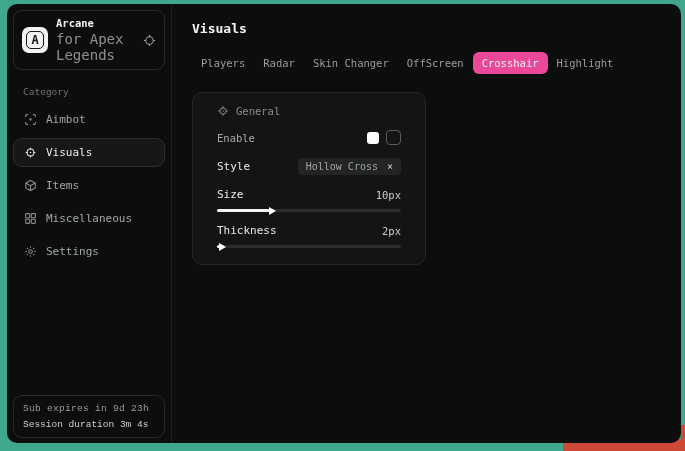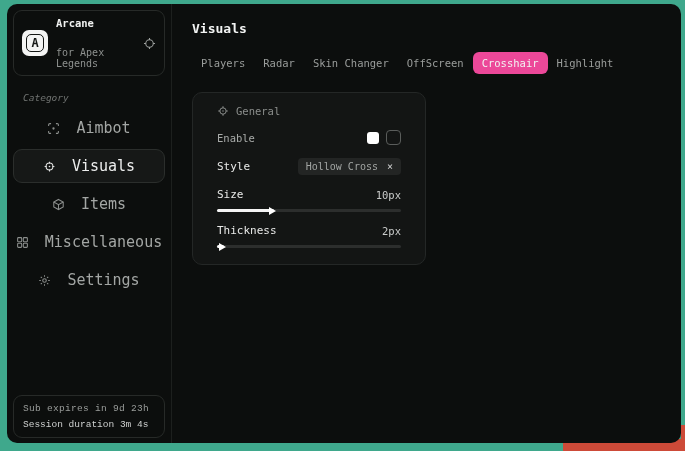--- a/index.html
+++ b/index.html
@@ -18,29 +18,29 @@
              display:flex; flex-direction:column; padding:6px 6px 5px 6px; }
 
   .brand { display:flex; align-items:center; gap:8px; border:1px solid #272a28;
            border-radius:9px; padding:6px 8px; margin-bottom:10px; }
   .logo { width:26px; height:26px; background:#f4f4f3; border-radius:7px;
           display:grid; place-items:center; flex:0 0 26px; }
   .logo span { border:1.5px solid #141614; border-radius:5px; padding:0 4px;
                font-size:12px; font-weight:bold; color:#141614; line-height:16px; }
   .brand-text { flex:1; min-width:0; }
   .app-name { color:#f0f1f0; font-size:10.5px; font-weight:bold; }
-  .app-sub { color:#8e918f; font-size:10px; margin-top:18px; }
+  .app-sub { color:#8e918f; font-size:14px; margin-top:2px; }
   .brand-icon { color:#9ea19f; display:flex; }
 
-  .category { color:#6f7270; font-size:9.5px; margin:6px 10px 6px 10px;font-style:italic; }
+  .category { color:#6f7270; font-size:9.5px; margin:6px 10px 6px 10px; }
 
   .nav { display:flex; flex-direction:column; }
-  .nav-item { display:flex; align-items:center; gap:16px; color:#a3a6a4; font-size:15px;
+  .nav-item { display:flex; align-items:center; gap:9px; color:#a3a6a4; font-size:11px;
               padding:7px 10px; border:1px solid transparent; border-radius:9px; margin:2px 0;
-              cursor:default;justify-content:center; }
+              cursor:default; }
   .nav-item .ni-icon { display:flex; color:#8b8e8c; }
   .nav-item.active { background:#161817; border-color:#2b2e2c; color:#eceded; }
   .nav-item.active .ni-icon { color:#e3e4e3; }
 
   .spacer { flex:1; }
 
   .footer-box { border:1px solid #272a28; border-radius:9px; padding:7px 9px;font-family:Liberation Mono, monospace; }
   .footer-line1 { color:#9a9d9b; font-size:9.5px; letter-spacing:0.3px; }
   .footer-line2 { color:#cfd1d0; font-size:9.5px; margin-top:5px; }
 

